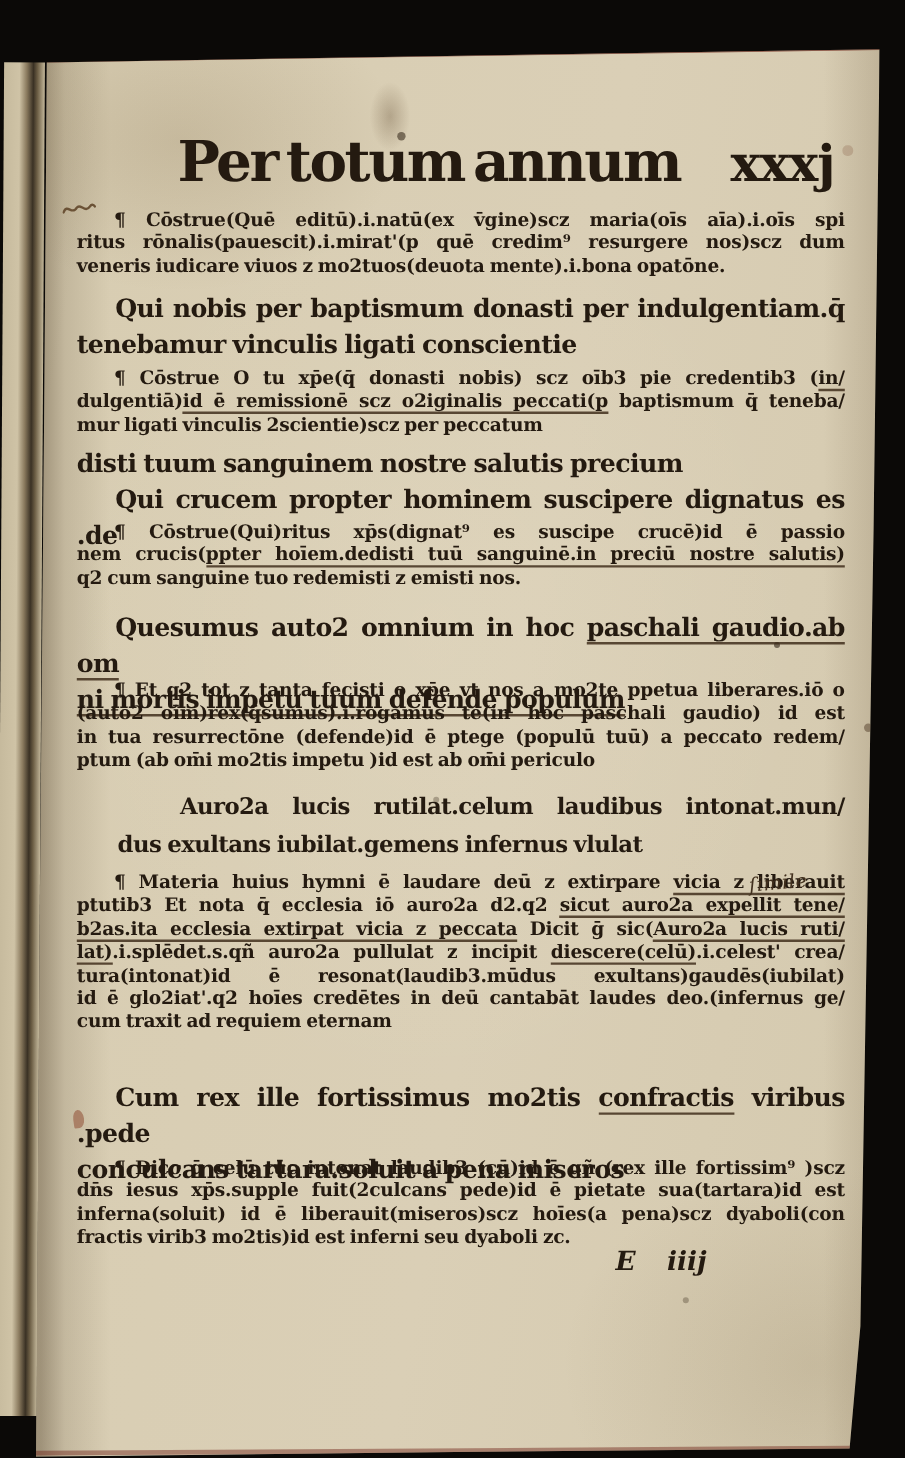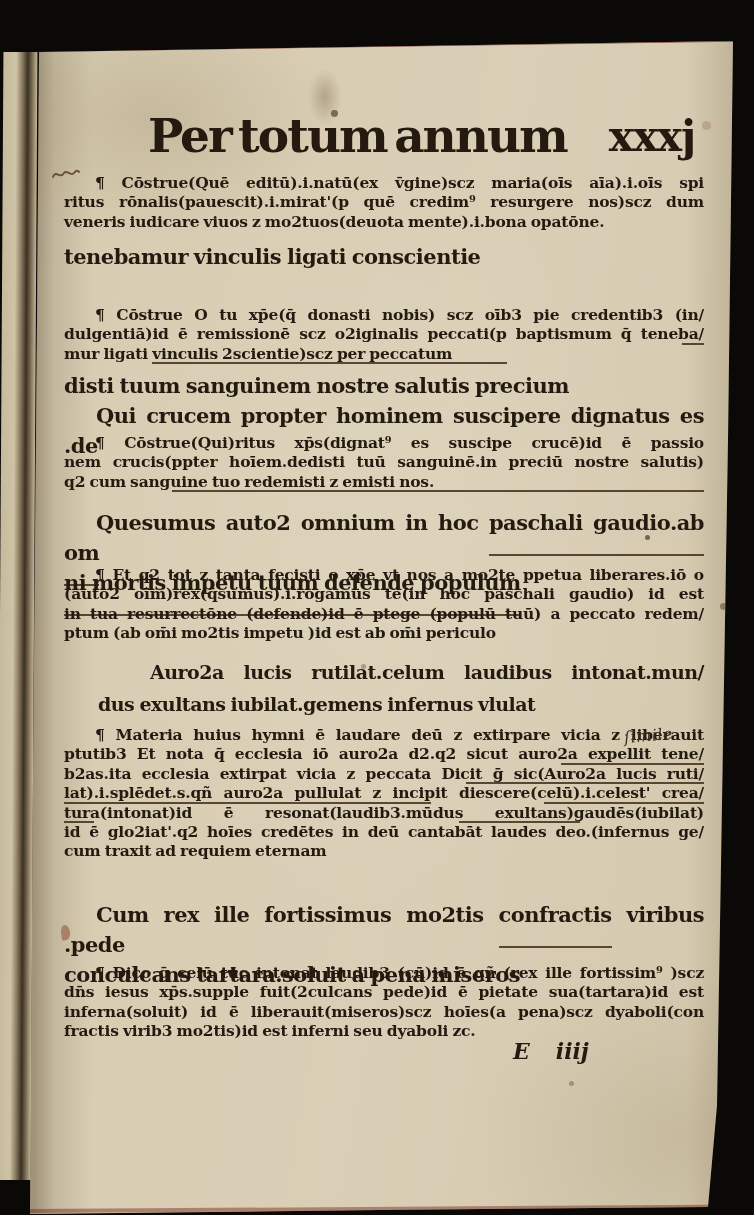--- a/index.html
+++ b/index.html
@@ -53,21 +53,21 @@
   .section{position:absolute;left:0;width:640px;color:#241a10;font-weight:bold;}
   .sec-commentary{font-size:15.5px;line-height:19.4px;letter-spacing:-0.2px;word-spacing:-1px;}
   .sec-lemma{font-size:21px;line-height:30px;letter-spacing:-0.5px;word-spacing:-1px;}
   .sec-hymn{font-size:19px;line-height:32px;letter-spacing:-0.5px;word-spacing:-1px;}
   .line{text-align:justify;text-align-last:justify;}
   .line.last{text-align-last:auto;}
   .sec-commentary .line.first{text-indent:31px;}
   .sec-lemma .line.first{text-indent:32px;}
   .sec-hymn .line.first{text-indent:86px;}
   .sec-hymn .line.last{padding-left:34px;}
-  .useg{border-bottom:2px solid rgba(58,40,22,.82);padding-bottom:19px;}
+  .useg{border-bottom:2px solid rgba(58,40,22,.82);padding-bottom:0;}
   
   .signature{
     position:absolute;left:513px;top:1018px;display:flex;gap:26px;
     color:#241a10;font-weight:bold;font-size:22px;font-style:italic;
   }
   
   .margin-note{
     position:absolute;left:624px;top:706px;color:#42301d;font-style:italic;
     font-size:16px;letter-spacing:.5px;transform:rotate(-5deg);
   }
@@ -93,20 +93,21 @@
     <span class="folio">xxxj</span>
   </div>
 
   <div class="text-col">
       <div class="section sec-commentary" style="top: 153px;">
         <div class="line first"><span>¶ Cōstrue(Quē editū).i.natū(ex v̄gine)scz maria(oīs aīa).i.oīs spi</span></div>
         <div class="line"><span>ritus rōnalis(pauescit).i.mirat'(p quē credim⁹ resurgere nos)scz dum</span></div>
         <div class="line last"><span>veneris iudicare viuos z mo2tuos(deuota mente).i.bona opatōne.</span></div>
       </div>
       <div class="section sec-lemma" style="top: 222px;">
+        <div class="line first"><span>Qui nobis per baptismum donasti per indulgentiam.q̄</span></div>
         <div class="line last"><span>tenebamur vinculis ligati conscientie</span></div>
       </div>
       <div class="section sec-commentary" style="top: 285px;">
         <div class="line first"><span>¶ Cōstrue O tu xp̄e(q̄ donasti nobis) scz oīb3 pie credentib3 (</span><span class="useg">in/</span></div>
         <div class="line"><span>dulgentiā)</span><span class="useg">id ē remissionē scz o2iginalis peccati(p</span><span> baptismum q̄ teneba/</span></div>
         <div class="line last"><span>mur ligati vinculis 2scientie)scz per peccatum</span></div>
       </div>
       <div class="section sec-lemma" style="top: 351px;">
         <div class="line last"><span>disti tuum sanguinem nostre salutis precium</span></div>
         <div class="line first"><span>Qui crucem propter hominem suscipere dignatus es .de</span></div>

